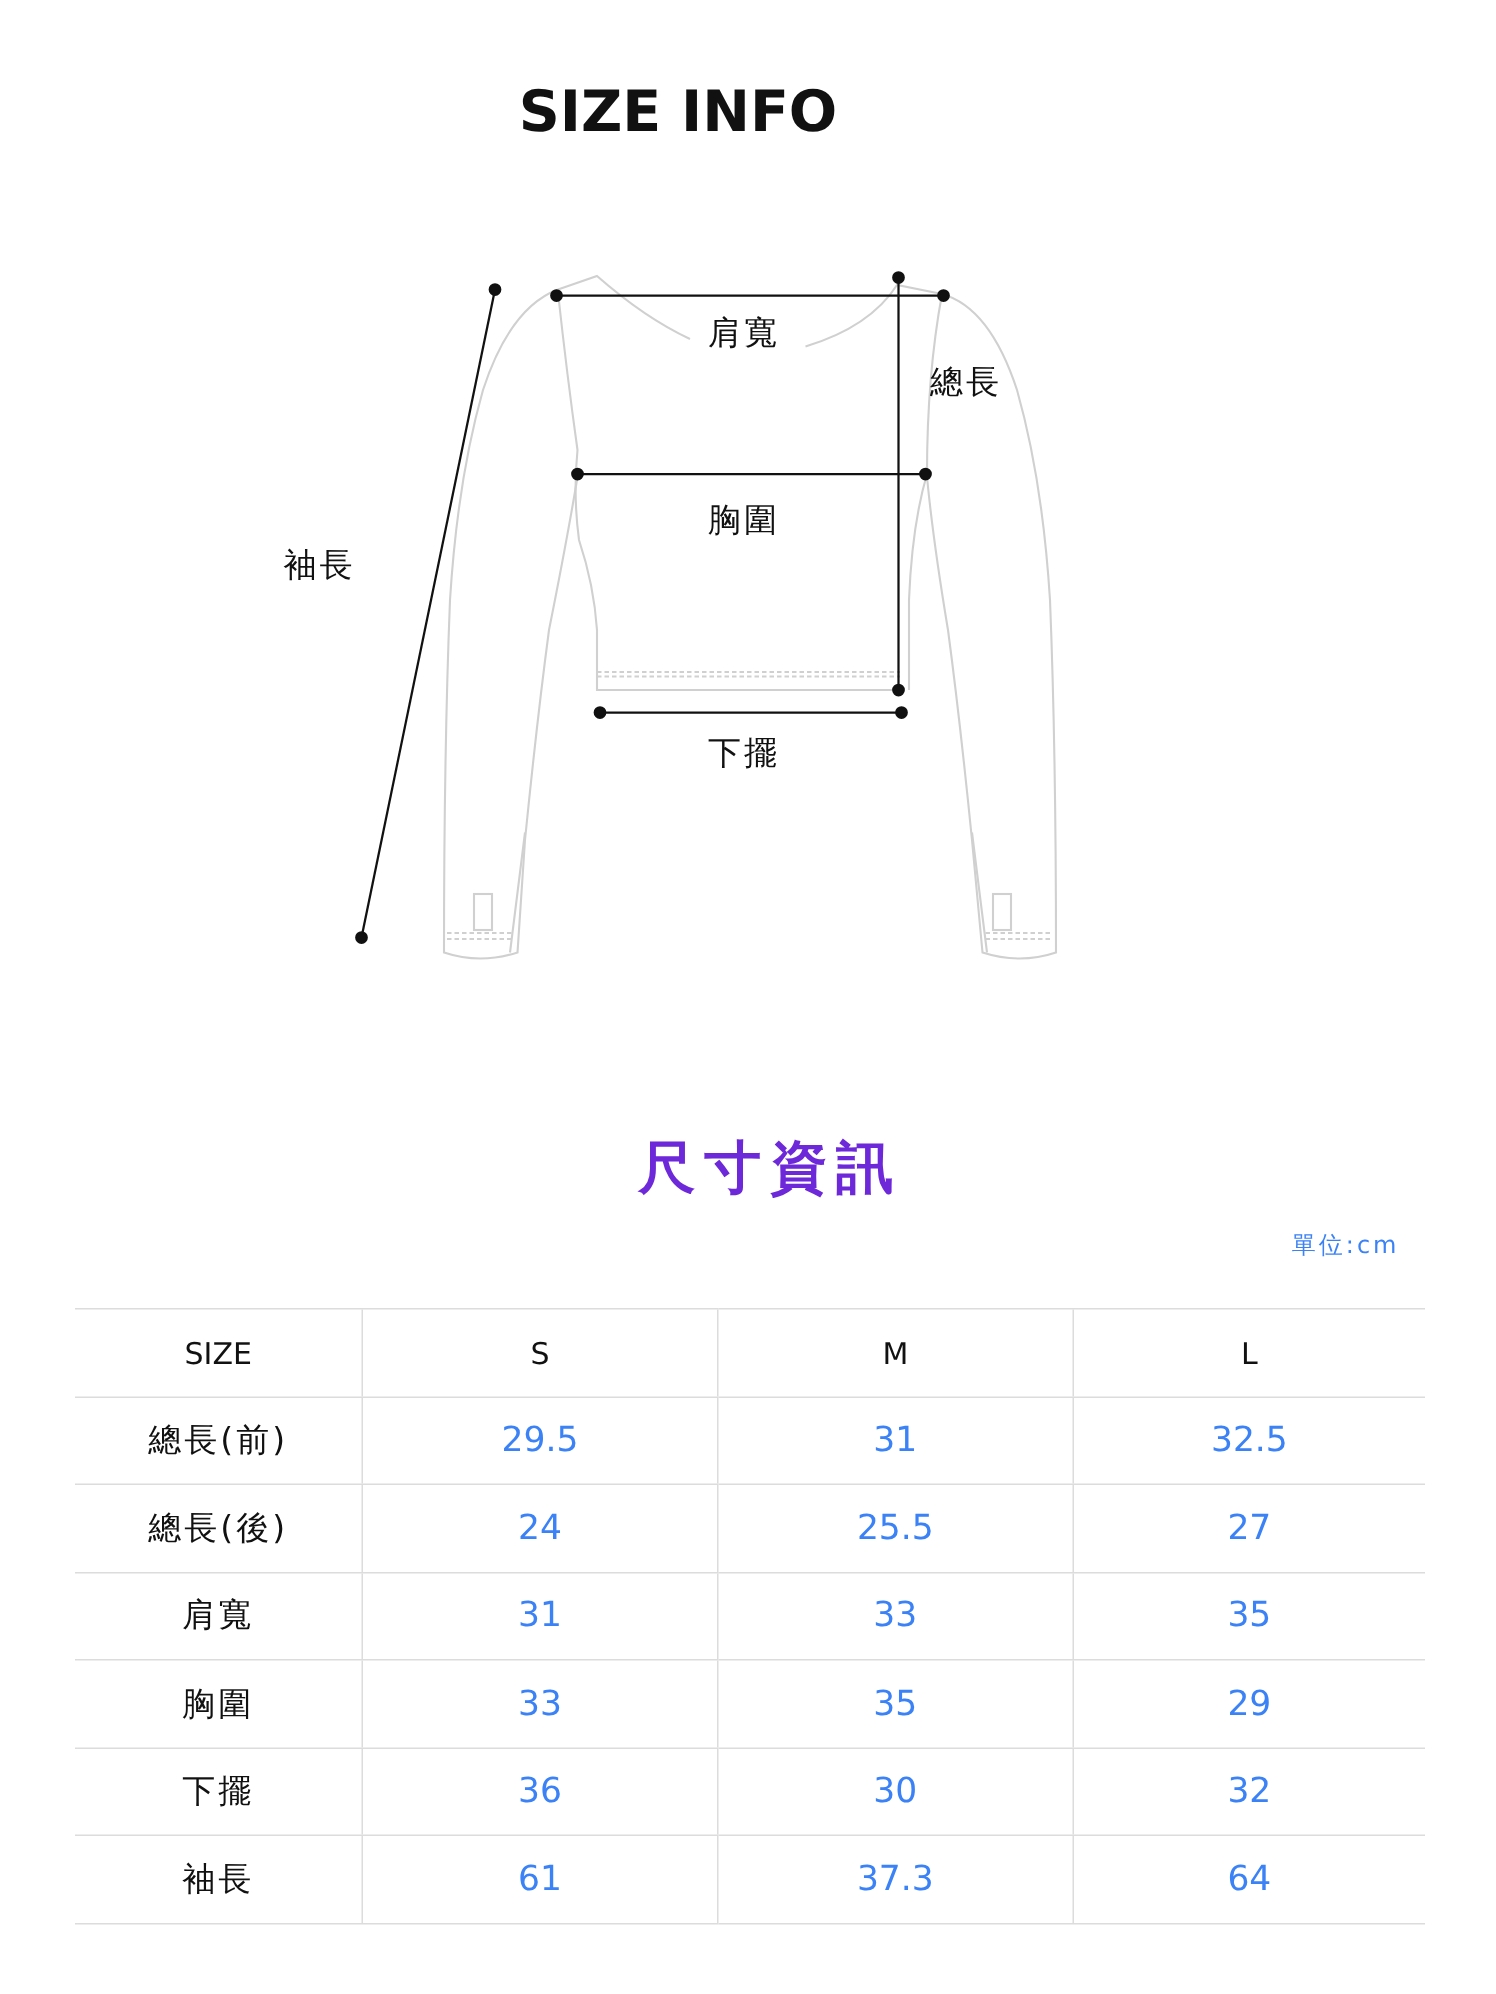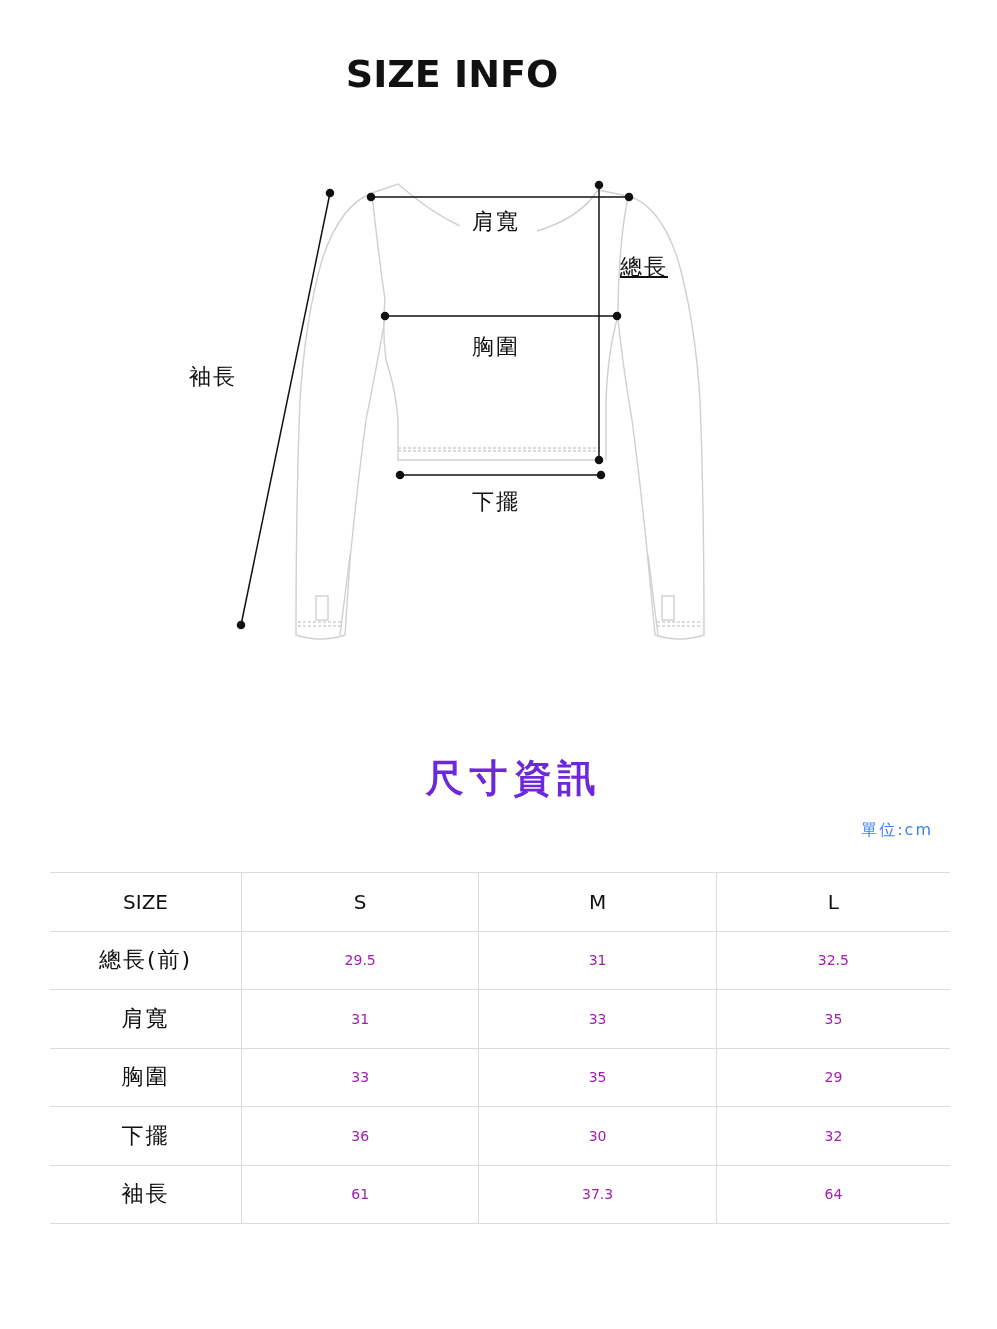--- a/index.html
+++ b/index.html
@@ -11,21 +11,21 @@
   .lbl { position: absolute; font-size: 22px; color: #111; letter-spacing: 2px; white-space: nowrap; }
   .title-zh { position: absolute; left: 0; width: 997px; top: 753px; text-align: center;
               font-size: 38px; font-weight: bold; letter-spacing: 6px; color: #6d28d9; padding-left: 15px; }
   .unit { position: absolute; right: 64px; top: 820px; font-size: 16px; letter-spacing: 2px; color: #3b82f6; }
   table.size-table { position: absolute; left: 50px; top: 872px; width: 900px; border-collapse: collapse; }
   .size-table td, .size-table th { border-top: 1px solid #dcdcdc; border-bottom: 1px solid #dcdcdc;
               height: 57.5px; text-align: center; padding: 0; font-size: 20px; color: #111; }
   .size-table th { font-weight: normal; font-size: 20px; }
   .size-table td + td, .size-table th + th { border-left: 1px solid #dcdcdc; }
   .size-table .c0 { width: 191px; }
-  .size-table .num { font-family: "DejaVu Sans", sans-serif; font-size: 14px; color: #a21caf; }
+  .size-table .num { font-family: "DejaVu Sans", sans-serif; font-size: 23px; color: #3b82f6; }
   .size-table .rowlabel { font-size: 22px; letter-spacing: 2px; }
 </style>
 </head>
 <body>
 
 <div class="title-en">SIZE INFO</div>
 
 <div class="diagram">
   <svg width="997" height="700" viewBox="0 0 997 700">
     <g fill="none" stroke="#d0d0d0" stroke-width="1.4">
@@ -68,21 +68,21 @@
       <line x1="400" y1="475" x2="601" y2="475"></line>
       <circle cx="400" cy="475" r="3.5"></circle>
         <circle cx="601" cy="475" r="3.5"></circle>
 
       <line x1="330" y1="193" x2="241" y2="625"></line>
       <circle cx="330" cy="193" r="3.5"></circle>
         <circle cx="241" cy="625" r="3.5"></circle>
     </g>
   </svg>
   <div class="lbl" style="left:472px; top:207px;">肩寬</div>
-  <div class="lbl" style="left:620px; top:252px;text-decoration:underline;">總長</div>
+  <div class="lbl" style="left:620px; top:240px;">總長</div>
   <div class="lbl" style="left:472px; top:332px;">胸圍</div>
   <div class="lbl" style="left:189px; top:362px;">袖長</div>
   <div class="lbl" style="left:472px; top:487px;">下擺</div>
 </div>
 
 <div class="title-zh">尺寸資訊</div>
 <div class="unit">單位:cm</div>
 
 <table class="size-table">
   <thead>
@@ -92,20 +92,26 @@
       <th>M</th>
       <th>L</th>
     </tr>
   </thead>
   <tbody>
     <tr>
       <td class="c0 rowlabel">總長(前)</td>
       <td class="num">29.5</td>
       <td class="num">31</td>
       <td class="num">32.5</td>
+    </tr>
+    <tr>
+      <td class="c0 rowlabel">總長(後)</td>
+      <td class="num">24</td>
+      <td class="num">25.5</td>
+      <td class="num">27</td>
     </tr>
     <tr>
       <td class="c0 rowlabel">肩寬</td>
       <td class="num">31</td>
       <td class="num">33</td>
       <td class="num">35</td>
     </tr>
     <tr>
       <td class="c0 rowlabel">胸圍</td>
       <td class="num">33</td>

